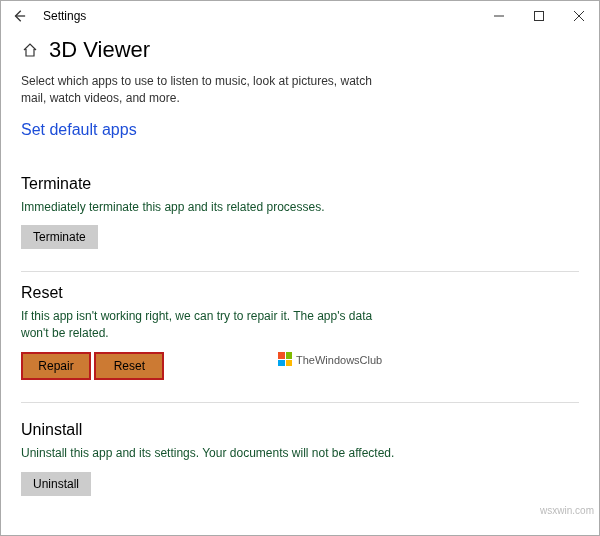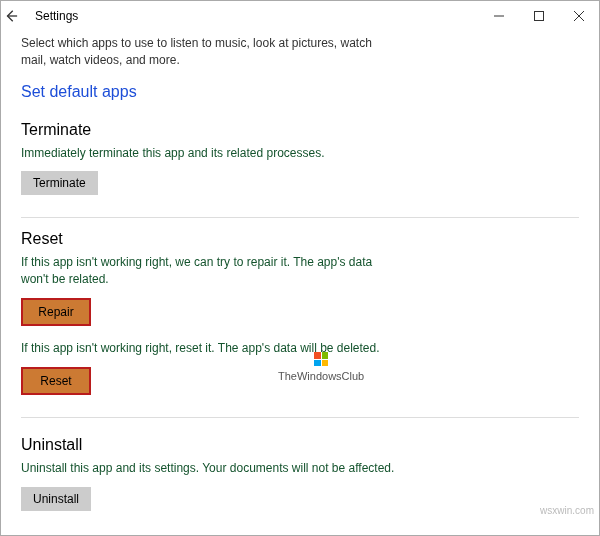--- a/index.html
+++ b/index.html
@@ -18,20 +18,21 @@
     height: 536px;
     border: 1px solid #aaa;
     background: #fff;
     display: flex;
     flex-direction: column;
   }
   .titlebar {
     display: flex;
     align-items: center;
     height: 30px;
+    padding-left: 8px;
   }
   .titlebar-left {
     display: flex;
     align-items: center;
     gap: 14px;
   }
   .back-btn {
     width: 20px; height: 20px;
     display: flex; align-items: center; justify-content: center;
     color: #333;
@@ -78,21 +79,21 @@
     max-width: 360px;
   }
   .link {
     color: #1d4ed8;
     font-size: 16px;
     margin-top: 14px;
     display: inline-block;
     cursor: pointer;
   }
   .section {
-    margin-top: 20px;
+    margin-top: 36px;
   }
   .section-title {
     font-size: 16px;
     font-weight: 400;
     color: #000;
     margin-bottom: 6px;
   }
   .section-desc {
     font-size: 12px;
     color: #14532d;
@@ -128,25 +129,24 @@
     right: 6px;
     bottom: 20px;
     font-size: 10px;
     color: #bbb;
   }
   .twc {
     position: absolute;
     left: 278px;
     top: 352px;
     display: flex;
-    align-items: center;
+    align-items: flex-end;
     gap: 4px;
     font-size: 11px;
     color: #555;
-    flex-direction: column;
   }
   .twc-logo {
     width: 14px; height: 14px;
     display: grid;
     grid-template-columns: 1fr 1fr;
     grid-template-rows: 1fr 1fr;
     gap: 1px;
   }
   .twc-logo span:nth-child(1){background:#f25022;}
   .twc-logo span:nth-child(2){background:#7fba00;}
@@ -183,40 +183,47 @@
         <svg width="10" height="10">
             <line x1="0" y1="0" x2="10" y2="10" stroke="#333" stroke-width="1"></line>
             <line x1="10" y1="0" x2="0" y2="10" stroke="#333" stroke-width="1"></line>
           </svg>
       </div>
     </div>
   </div>
 
   <div class="content">
 
+    <div class="header-row">
+      <div class="home-icon">
+        <svg width="16" height="16" viewBox="0 0 16 16">
+            <path d="M2 8 L8 2 L14 8 M4 7 V14 H12 V7" stroke="#333" stroke-width="1.2" fill="none"></path>
+          </svg>
+      </div>
+      <div class="page-title">3D Viewer</div>
+    </div>
 
     <div class="description">Select which apps to use to listen to music, look at pictures, watch mail, watch videos, and more.</div>
 
     <a class="link">Set default apps</a>
 
     
     <div class="section">
       <div class="section-title">Terminate</div>
       <div class="section-desc">Immediately terminate this app and its related processes.</div>
       <div class="btn btn-gray">Terminate</div>
     </div>
 
     <hr class="sep">
 
     
     <div class="section" style="margin-top:12px">
       <div class="section-title">Reset</div>
       <div class="section-desc">If this app isn't working right, we can try to repair it. The app's data won't be related.</div>
       <div class="btn btn-highlight">Repair</div>
-      <div class="section-desc" style="margin-top:14px">If this app isn't working right, reset it. The app's data will be deleted.</div>
       <div class="btn btn-highlight">Reset</div>
     </div>
 
     <hr class="sep">
 
     
     <div class="section" style="margin-top:18px">
       <div class="section-title">Uninstall</div>
       <div class="section-desc">Uninstall this app and its settings. Your documents will not be affected.</div>
       <div class="btn btn-gray">Uninstall</div>

